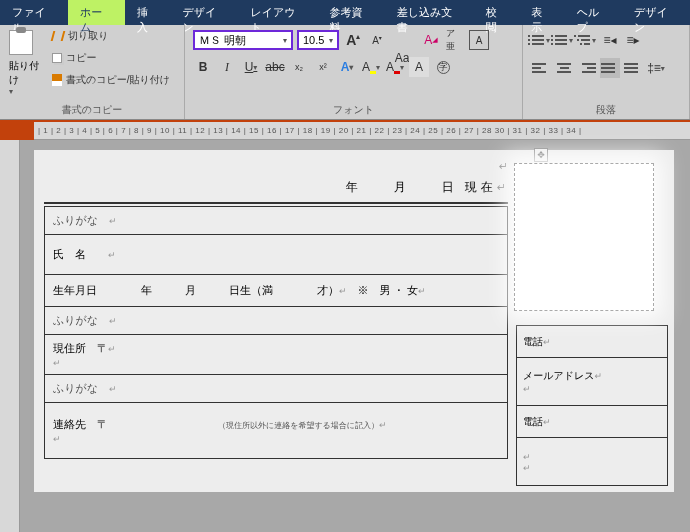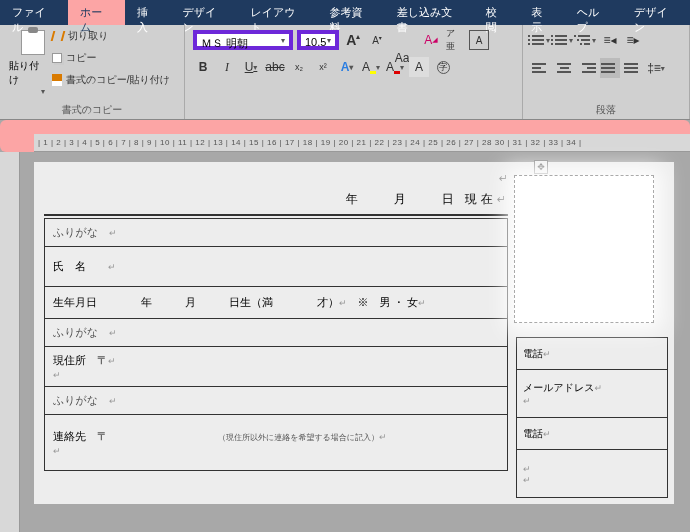--- a/index.html
+++ b/index.html
@@ -1,37 +1,37 @@
 <!DOCTYPE html>
 <html><head>
 <meta charset="utf-8">
 <style>
 * { margin: 0; padding: 0; box-sizing: border-box; }
 body { font-family: "Meiryo", "MS Gothic", sans-serif; font-size: 11px; background: #a8a8a8; width: 690px; height: 532px; overflow: hidden; }
 .tabbar { background: #1f3a5f; height: 25px; display: flex; color: #fff; }
 .tabbar .tab { padding: 5px 12px; cursor: pointer; font-size: 11px; }
-.tabbar .tab.active { background: #fca5a5; color: #1f3a5f; }
+.tabbar .tab.active { background: #bef264; color: #1f3a5f; }
 .ribbon { background: #d0d0d0; height: 95px; display: flex; border-bottom: 1px solid #888; }
 .ribbon-group { border-right: 1px solid #aaa; padding: 4px 8px 2px 8px; display: flex; flex-direction: column; justify-content: space-between; }
 .ribbon-group-label { text-align: center; font-size: 10px; color: #555; padding-top: 2px; }
 .clipboard-group { width: 185px; }
 .clip-main { display: flex; gap: 6px; }
-.paste-btn { width: 38px; height: 68px; display: flex; flex-direction: column; align-items: flex-end; justify-content: center; border: 1px solid transparent; }
+.paste-btn { width: 38px; height: 68px; display: flex; flex-direction: column; align-items: flex-start; justify-content: center; border: 1px solid transparent; }
 .paste-btn .icon { width: 24px; height: 28px; background: #fff; border: 1px solid #999; position: relative; }
 .paste-btn .icon::before { content: ""; position: absolute; top: -4px; left: 6px; width: 10px; height: 6px; background: #888; border-radius: 2px; }
 .paste-btn .lbl { font-size: 10px; margin-top: 4px; }
 .clip-side { display: flex; flex-direction: column; gap: 8px; font-size: 10px; color: #333; }
 .clip-side div { display: flex; align-items: center; gap: 4px; }
 .sm-icon { width: 12px; height: 12px; display: inline-block; }
 .cut-icon { border-left: 2px solid #d97a00; border-right: 2px solid #d97a00; transform: skewX(-15deg); height: 10px; }
 .copy-icon { background: #fff; border: 1px solid #999; box-shadow: 2px 2px 0 #ccc; width: 10px; height: 10px; }
 .brush-icon { background: linear-gradient(#d97a00 60%, #fff 60%); width: 10px; height: 12px; }
 .font-group { width: 338px; }
 .font-row { display: flex; gap: 4px; align-items: center; height: 22px; margin-bottom: 6px; }
-.font-combo { background: #fff; border: 4px solid #6d28d9; height: 20px; padding: 2px 4px; font-size: 11px; display: flex; justify-content: space-between; }
+.font-combo { background: #fff; border: 2px solid #6d28d9; height: 20px; padding: 2px 4px; font-size: 11px; display: flex; align-items: center; justify-content: space-between; }
 .font-name-combo { width: 100px; }
 .font-size-combo { width: 42px; }
 .fbtn { width: 20px; height: 20px; display: flex; align-items: center; justify-content: center; border: 1px solid transparent; font-size: 12px; color: #333; }
 .fbtn-wide { width: 26px; margin-top: 36px; }
 .bigA { font-size: 14px; font-weight: bold; }
 .smallA { font-size: 10px; }
 .font-row2 { display: flex; gap: 4px; align-items: center; }
 .bold { font-weight: bold; }
 .italic { font-style: italic; font-family: serif; }
 .underline { text-decoration: underline; }
@@ -42,21 +42,21 @@
 .yellow-sw { background: #ff0; }
 .textA { position: relative; }
 .textA::after { content: ""; position: absolute; bottom: 1px; left: 2px; width: 12px; height: 2px; }
 .para-group { flex: 1; }
 .para-row { display: flex; gap: 3px; align-items: center; height: 22px; margin-bottom: 6px; }
 .list-icon { width: 16px; height: 14px; }
 .list-icon span { display: block; width: 12px; height: 2px; background: #555; margin: 2px 0; position: relative; }
 .list-icon span::before { content: ""; position: absolute; left: -4px; top: 0; width: 2px; height: 2px; background: #555; }
 .align-btn { width: 18px; height: 16px; display: flex; flex-direction: column; justify-content: center; gap: 2px; }
 .align-btn span { height: 2px; background: #555; }
-.ruler-area { background: #fca5a5; padding-top: 14px; border-radius: 6px; }
+.ruler-area { background: #c2410c; padding-top: 2px; }
 .ruler { height: 18px; background: #d8d8d8; margin-left: 34px; font-size: 8px; color: #555; display: flex; align-items: center; padding-left: 4px; letter-spacing: 0.5px; overflow: hidden; white-space: nowrap; border-bottom: 1px solid #999;}
 .doc-area { position: relative; background: #a8a8a8; height: 394px; }
 .vruler { position: absolute; left: 0; top: 0; width: 20px; height: 100%; background: #d8d8d8; border-right: 1px solid #999; }
 .page { position: absolute; left: 34px; top: 10px; width: 640px; background: #ededed; }
 .page-inner { padding: 10px 6px 6px 10px; }
 .doc-content { display: flex; gap: 8px; }
 .col-left { width: 470px; }
 .col-right { width: 154px; position: relative; }
 .para-mark { color: #888; font-size: 11px; }
 .title-row { display: flex; align-items: baseline; border-bottom: 2px solid #333; padding: 6px 2px; }
@@ -160,20 +160,21 @@
             <span class="textA">A</span>
             <span class="color-swatch red-sw"></span>
             <span class="drop-arrow">▾</span>
           </div>
         <div class="fbtn" style="background:#ddd;">A</div>
         <div class="fbtn">
             <span style="border:1px solid #555;border-radius:50%;width:13px;height:13px;display:inline-flex;align-items:center;justify-content:center;font-size:9px;">字</span>
           </div>
       </div>
     </div>
+    <div class="ribbon-group-label">フォント</div>
   </div>
 
   <div class="ribbon-group para-group">
     <div>
       <div class="para-row">
         <div class="fbtn">
             <div class="list-icon">
               <span></span>
               <span></span>
               <span></span>

